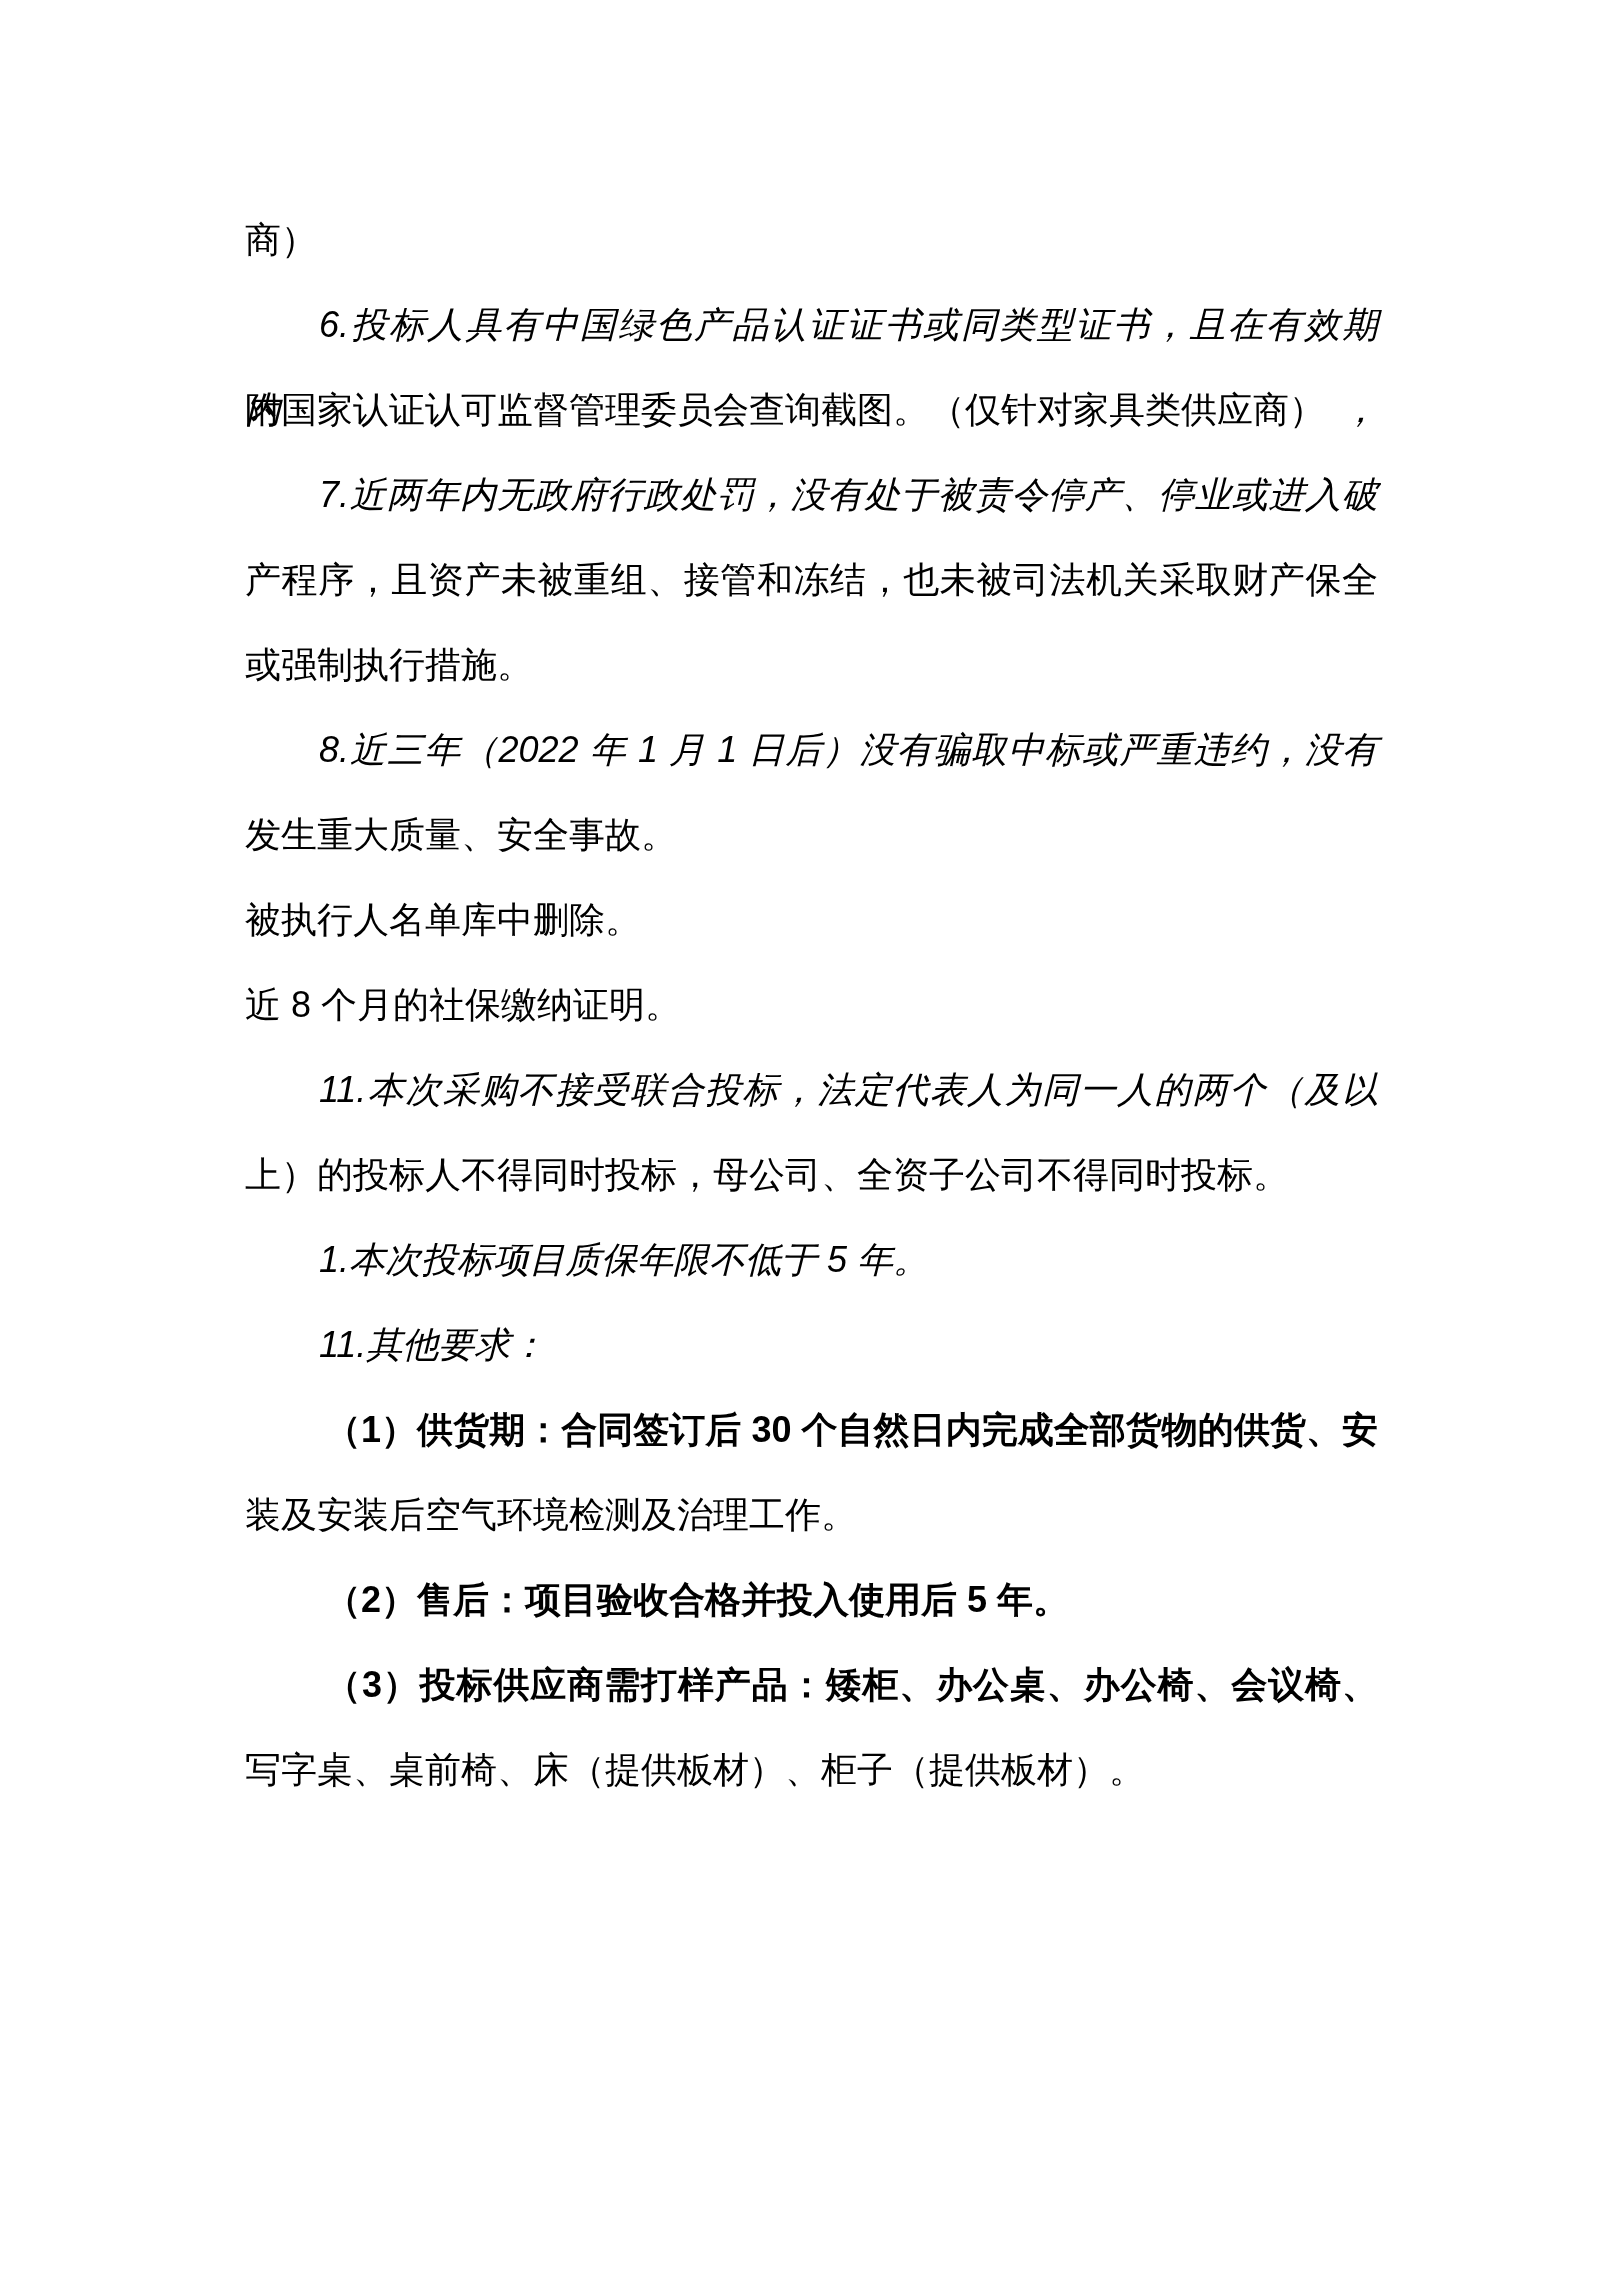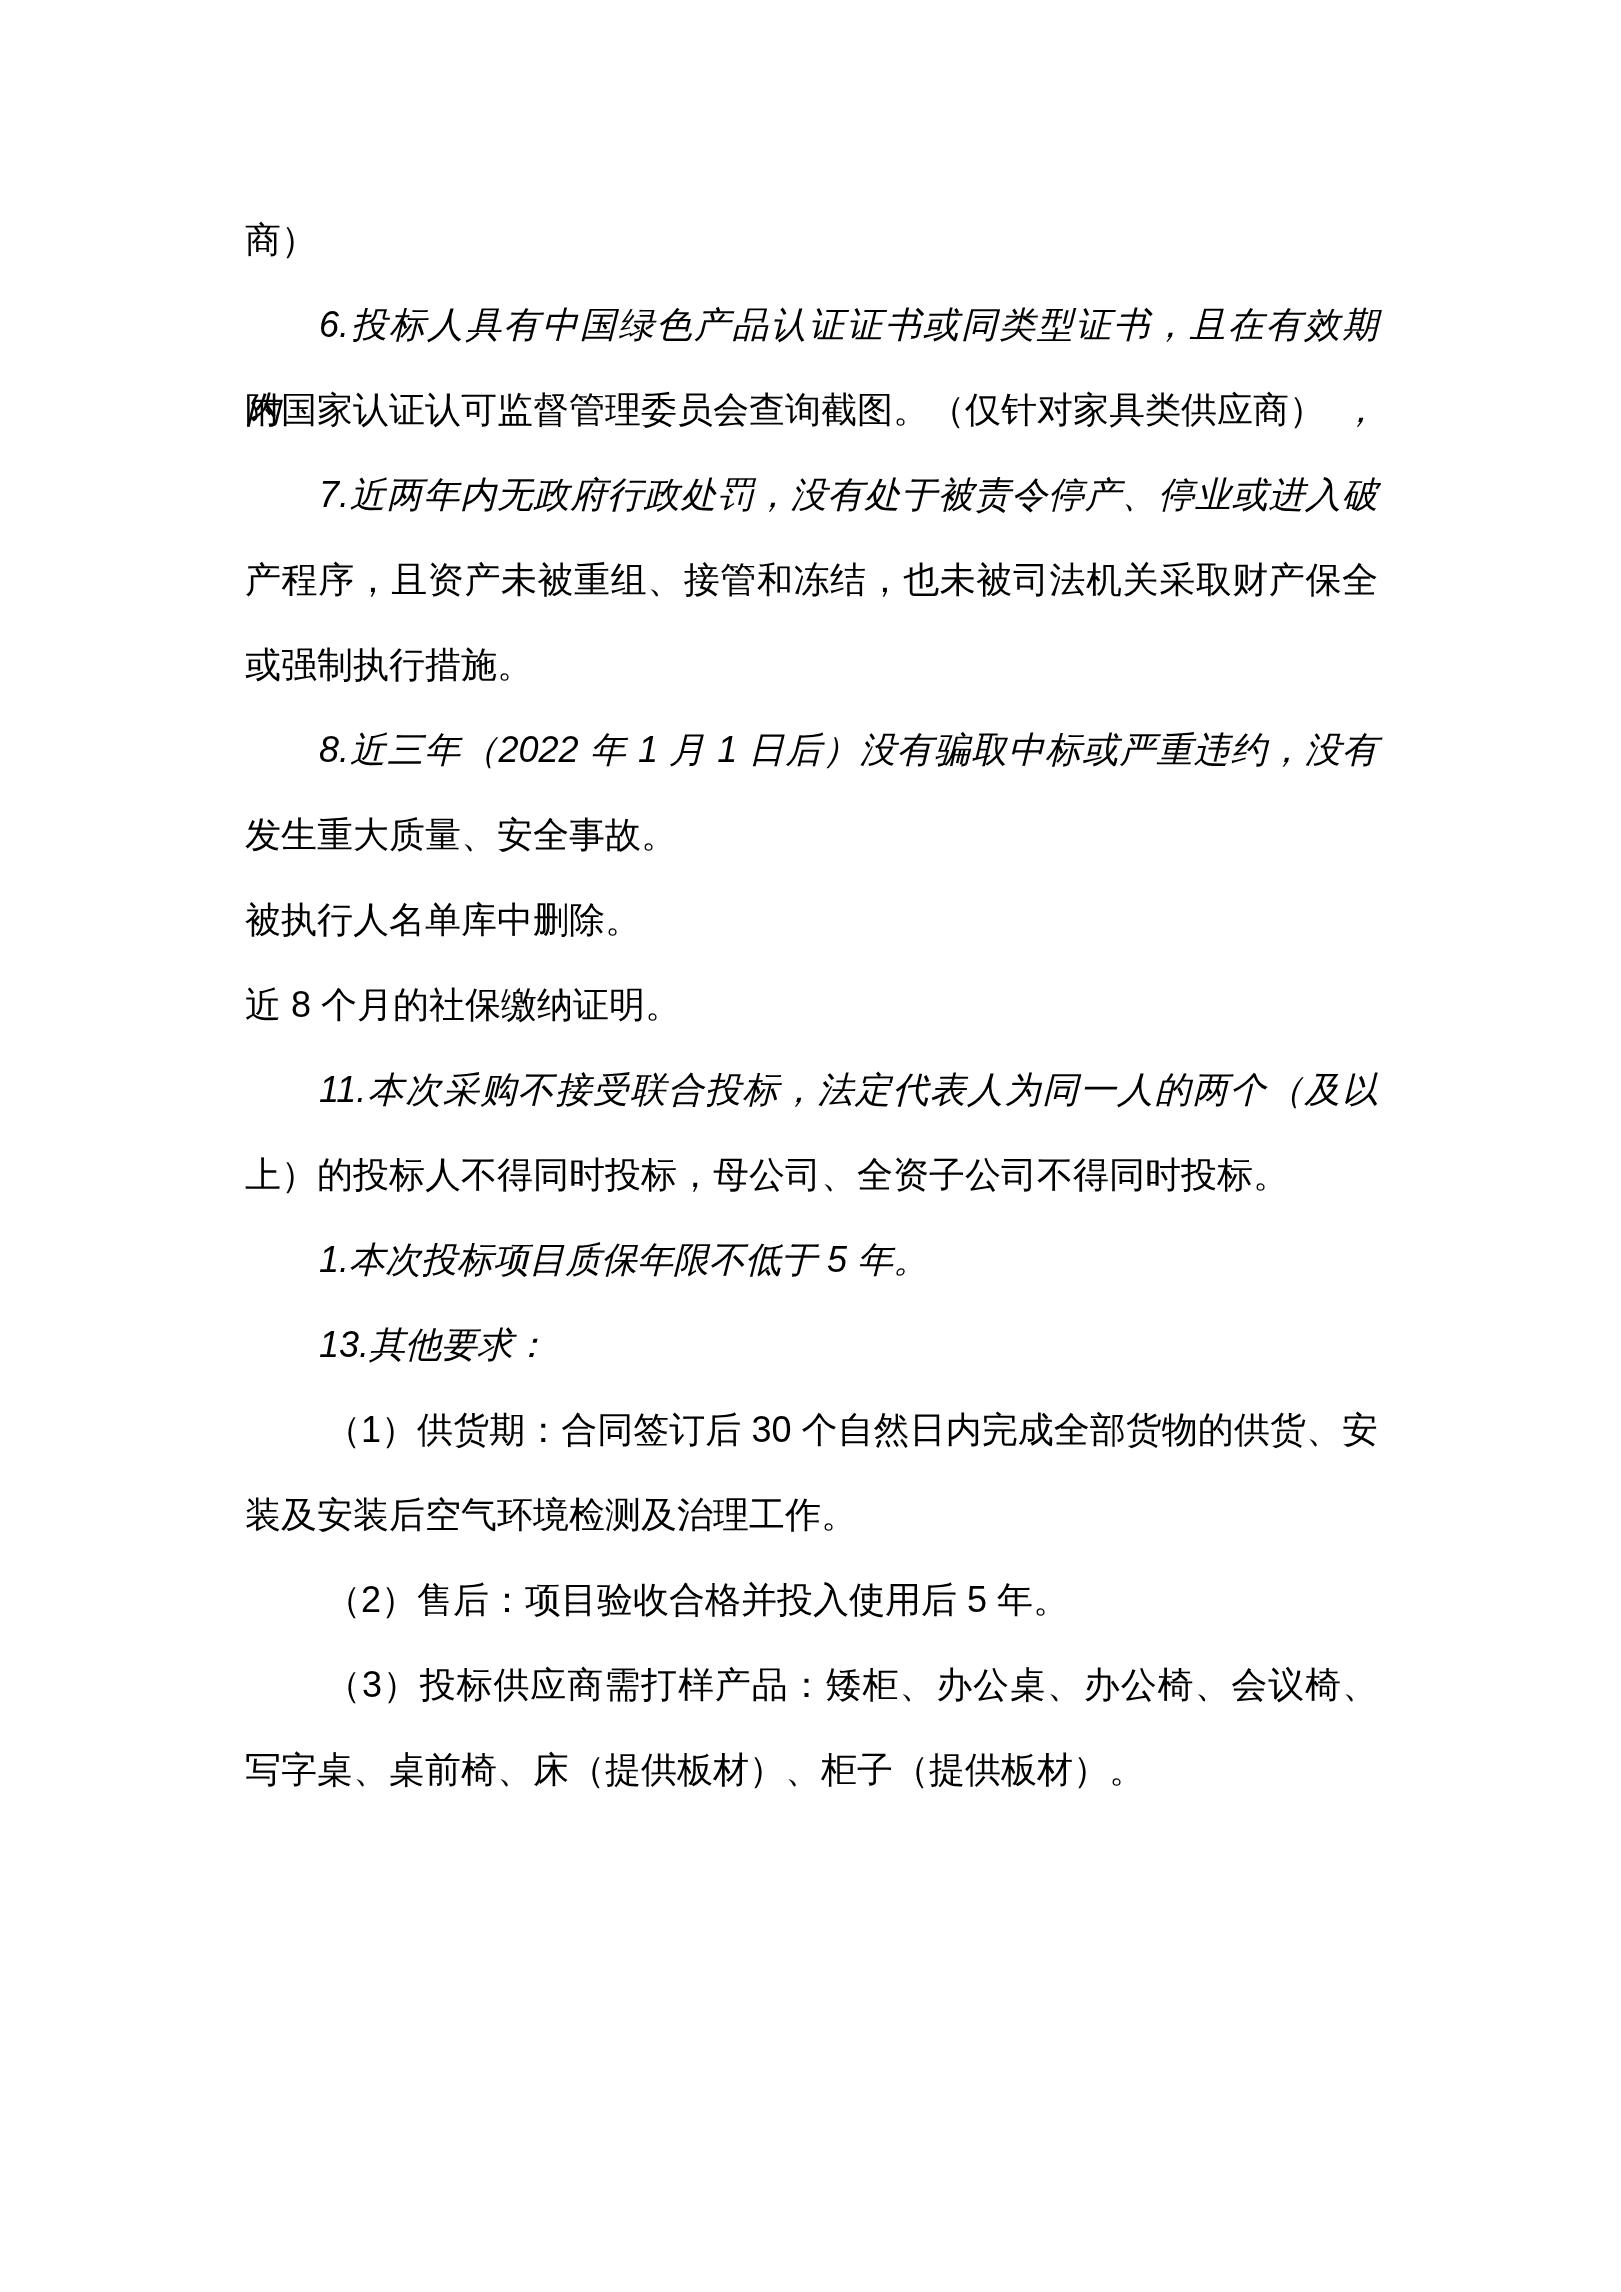--- a/index.html
+++ b/index.html
@@ -34,41 +34,42 @@
     text-align: justify;
     text-align-last: justify;
     text-justify: inter-character;
   }
   .line.indent-num {
     text-indent: 74px;
     font-style: italic;
   }
   .line.indent-paren {
     text-indent: 80px;
+    font-weight: bold;
   }
 </style>
 </head>
 <body>
 
 <div class="page">
   <main class="text-block" id="lines-container">
       <div class="line">商）</div>
       <div class="line justify indent-num">6.投标人具有中国绿色产品认证证书或同类型证书，且在有效期内，</div>
       <div class="line">附国家认证认可监督管理委员会查询截图。（仅针对家具类供应商）</div>
       <div class="line justify indent-num">7.近两年内无政府行政处罚，没有处于被责令停产、停业或进入破</div>
       <div class="line justify">产程序，且资产未被重组、接管和冻结，也未被司法机关采取财产保全</div>
       <div class="line">或强制执行措施。</div>
       <div class="line justify indent-num">8.近三年（2022 年 1 月 1 日后）没有骗取中标或严重违约，没有</div>
       <div class="line">发生重大质量、安全事故。</div>
       <div class="line">被执行人名单库中删除。</div>
       <div class="line">近 8 个月的社保缴纳证明。</div>
       <div class="line justify indent-num">11.本次采购不接受联合投标，法定代表人为同一人的两个（及以</div>
       <div class="line">上）的投标人不得同时投标，母公司、全资子公司不得同时投标。</div>
       <div class="line indent-num">1.本次投标项目质保年限不低于 5 年。</div>
-      <div class="line indent-num">13.其他要求：</div>
+      <div class="line indent-num">11.其他要求：</div>
       <div class="line justify indent-paren">（1）供货期：合同签订后 30 个自然日内完成全部货物的供货、安</div>
       <div class="line">装及安装后空气环境检测及治理工作。</div>
       <div class="line indent-paren">（2）售后：项目验收合格并投入使用后 5 年。</div>
       <div class="line justify indent-paren">（3）投标供应商需打样产品：矮柜、办公桌、办公椅、会议椅、</div>
       <div class="line">写字桌、桌前椅、床（提供板材）、柜子（提供板材）。</div>
     </main>
 </div>
 
 
 </body></html>

